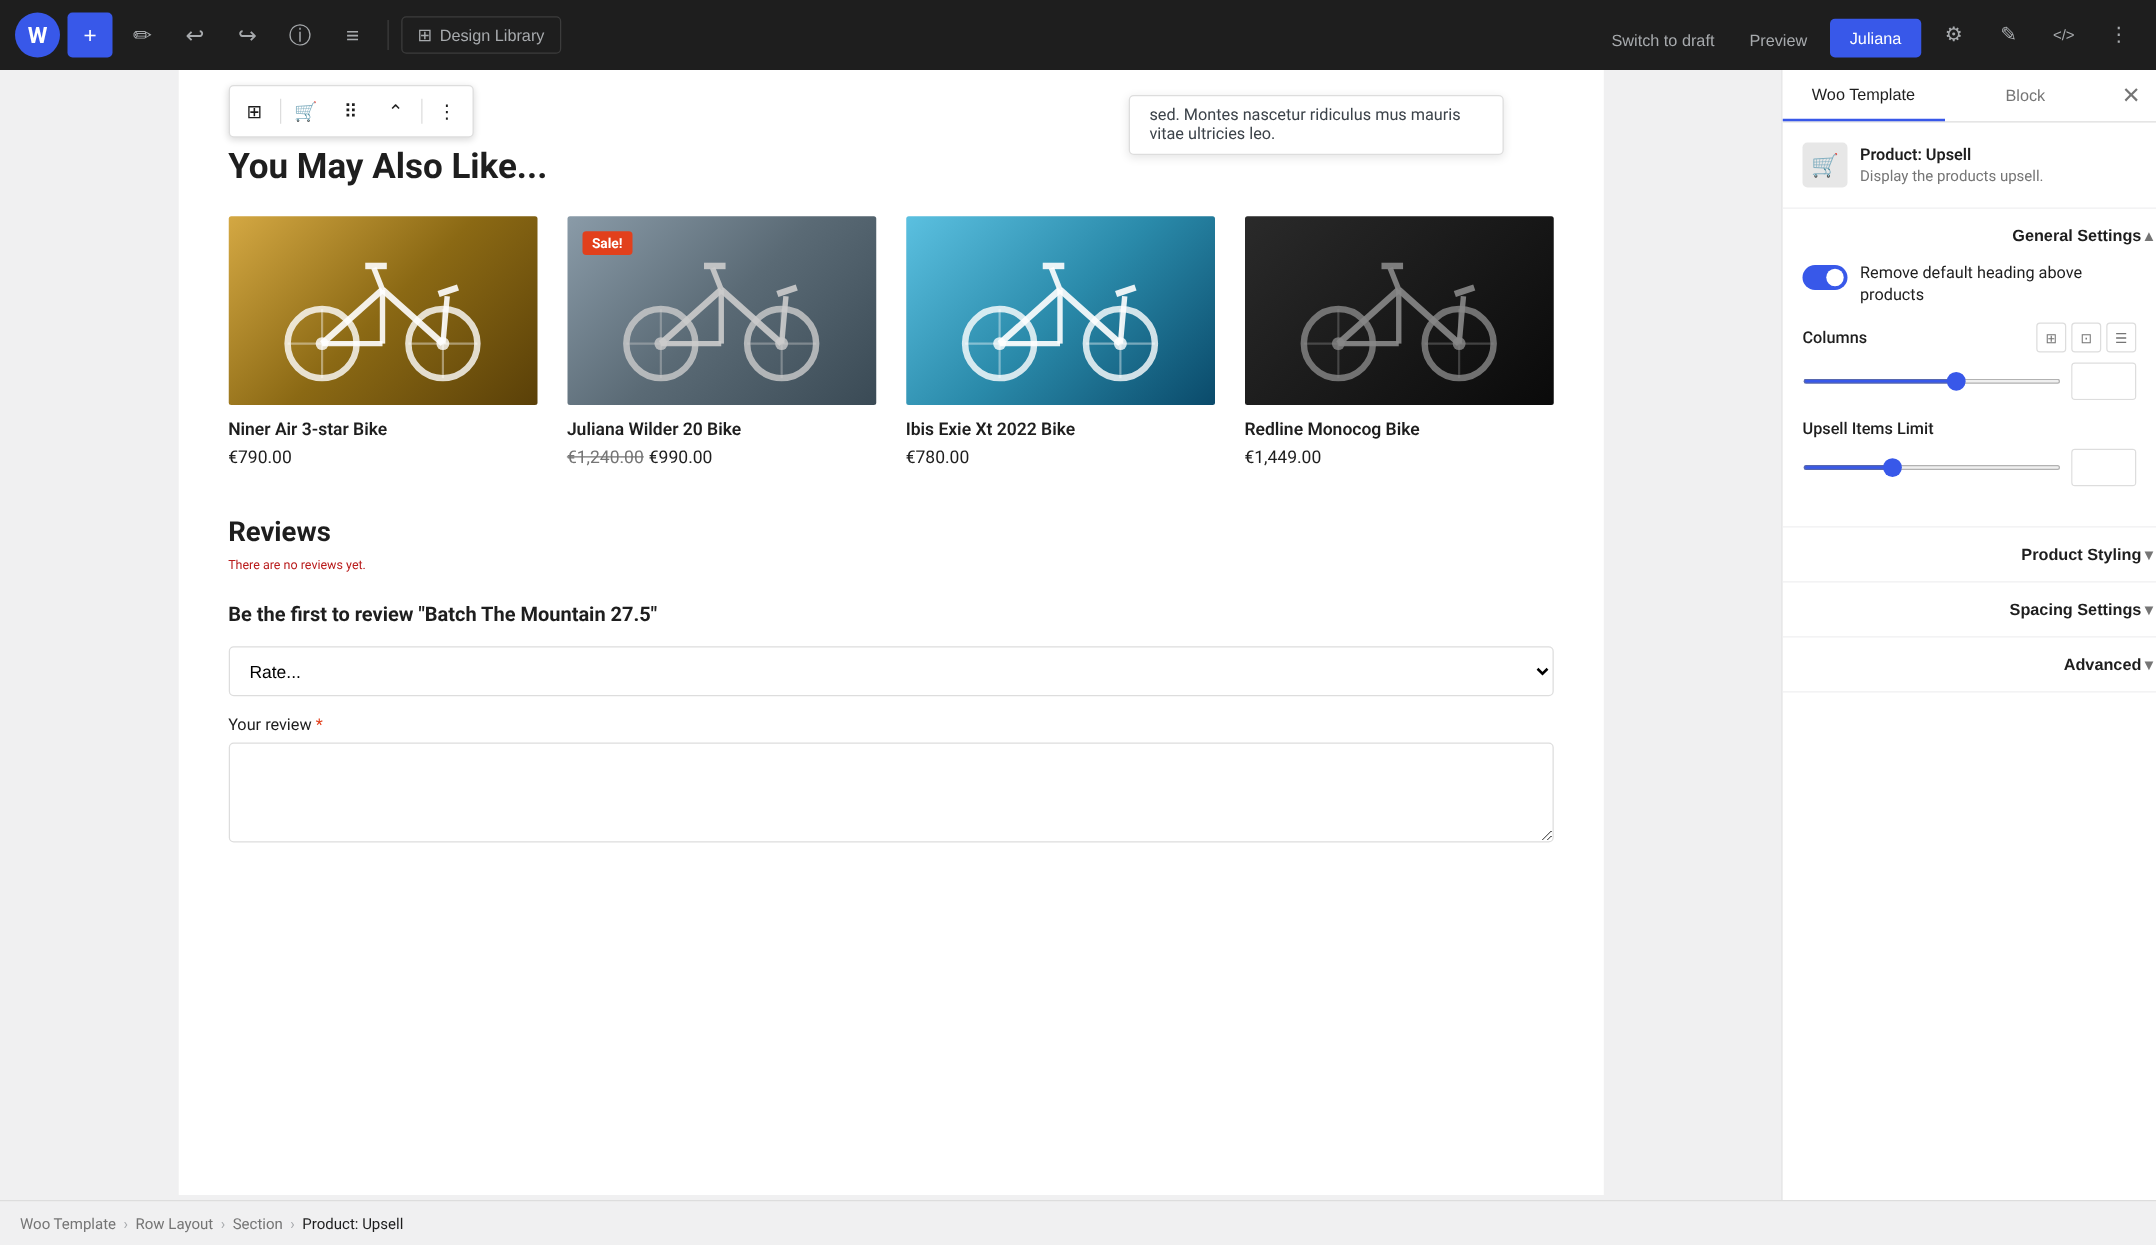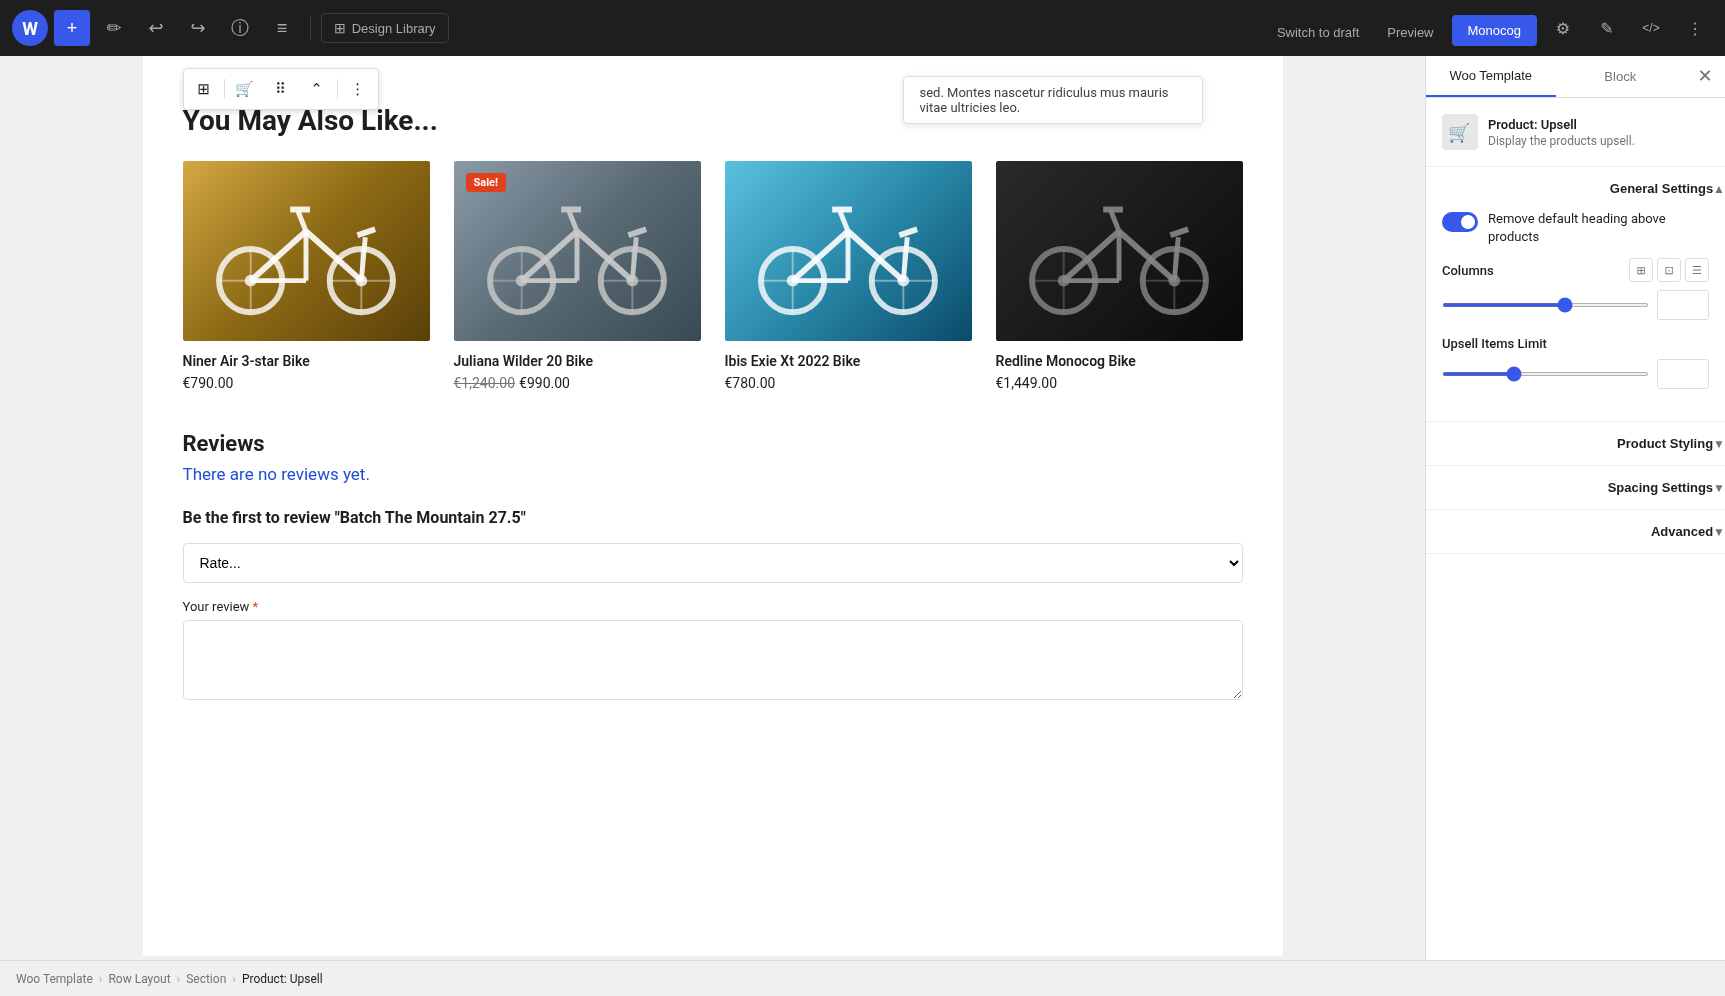--- a/index.html
+++ b/index.html
@@ -159,36 +159,36 @@
       color: #3c434a;
       max-width: 300px;
       box-shadow: 0 2px 8px rgba(0,0,0,0.1);
     }
 
     
     .section-heading {
       font-size: 28px;
       font-weight: 700;
       color: #1e1e1e;
-      margin: 28px 0 24px;
+      margin: 40px 0 24px;
     }
 
     
     .products-grid {
       display: grid;
       grid-template-columns: repeat(4, 1fr);
       gap: 24px;
       margin-bottom: 40px;
     }
     .product-card {
       position: relative;
     }
     .product-image-placeholder {
       width: 100%;
-      height: 180px;
+      height: 151px;
       border-radius: 2px;
       overflow: hidden;
       position: relative;
     }
     .product-image-placeholder.bike1 { background: linear-gradient(135deg, #d4a843 0%, #8b6914 50%, #5a4008 100%); }
     .product-image-placeholder.bike2 { background: linear-gradient(135deg, #8a9ba8 0%, #5a6a75 50%, #3a4a55 100%); }
     .product-image-placeholder.bike3 { background: linear-gradient(135deg, #5bc0e0 0%, #2a8aaa 50%, #0a4a6a 100%); }
     .product-image-placeholder.bike4 { background: linear-gradient(135deg, #2a2a2a 0%, #1a1a1a 50%, #0a0a0a 100%); }
 
     .bike-svg {
@@ -222,21 +222,21 @@
     }
     .product-price .old-price {
       text-decoration: line-through;
       color: #757575;
       margin-right: 4px;
     }
 
     
     .reviews-section { margin-top: 40px; }
     .reviews-heading { font-size: 22px; font-weight: 700; color: #1e1e1e; margin-bottom: 8px; }
-    .no-reviews { font-size: 17px; color: #1d4ed8; margin-bottom: 24px; }
+    .no-reviews { font-size: 10px; color: #b91c1c; margin-bottom: 24px; }
     .review-form-heading { font-size: 16px; font-weight: 700; color: #1e1e1e; margin-bottom: 16px; }
     .form-label { font-size: 13px; color: #1e1e1e; margin-bottom: 6px; display: block; }
     .form-label .required { color: #e2401c; }
     .rating-select {
       width: 100%;
       height: 40px;
       border: 1px solid #ddd;
       border-radius: 4px;
       padding: 0 12px;
       font-size: 14px;
@@ -433,21 +433,21 @@
   <button class="toolbar-btn">ⓘ</button>
   <button class="toolbar-btn">≡</button>
   <div class="toolbar-divider"></div>
   <button class="design-library-btn">
     <span style="font-size:14px;">⊞</span>
     <span>Design Library</span>
   </button>
   <div class="toolbar-right">
     <button class="switch-draft-btn">Switch to draft</button>
     <button class="preview-btn">Preview</button>
-    <button class="update-btn">Monocog</button>
+    <button class="update-btn">Juliana</button>
     <button class="toolbar-icon-btn">⚙</button>
     <button class="toolbar-icon-btn">✎</button>
     <button class="toolbar-icon-btn">
       <span style="font-size:12px;">&lt;/&gt;</span>
     </button>
     <button class="toolbar-icon-btn">⋮</button>
   </div>
 </div>
 
 <div class="main-area">

